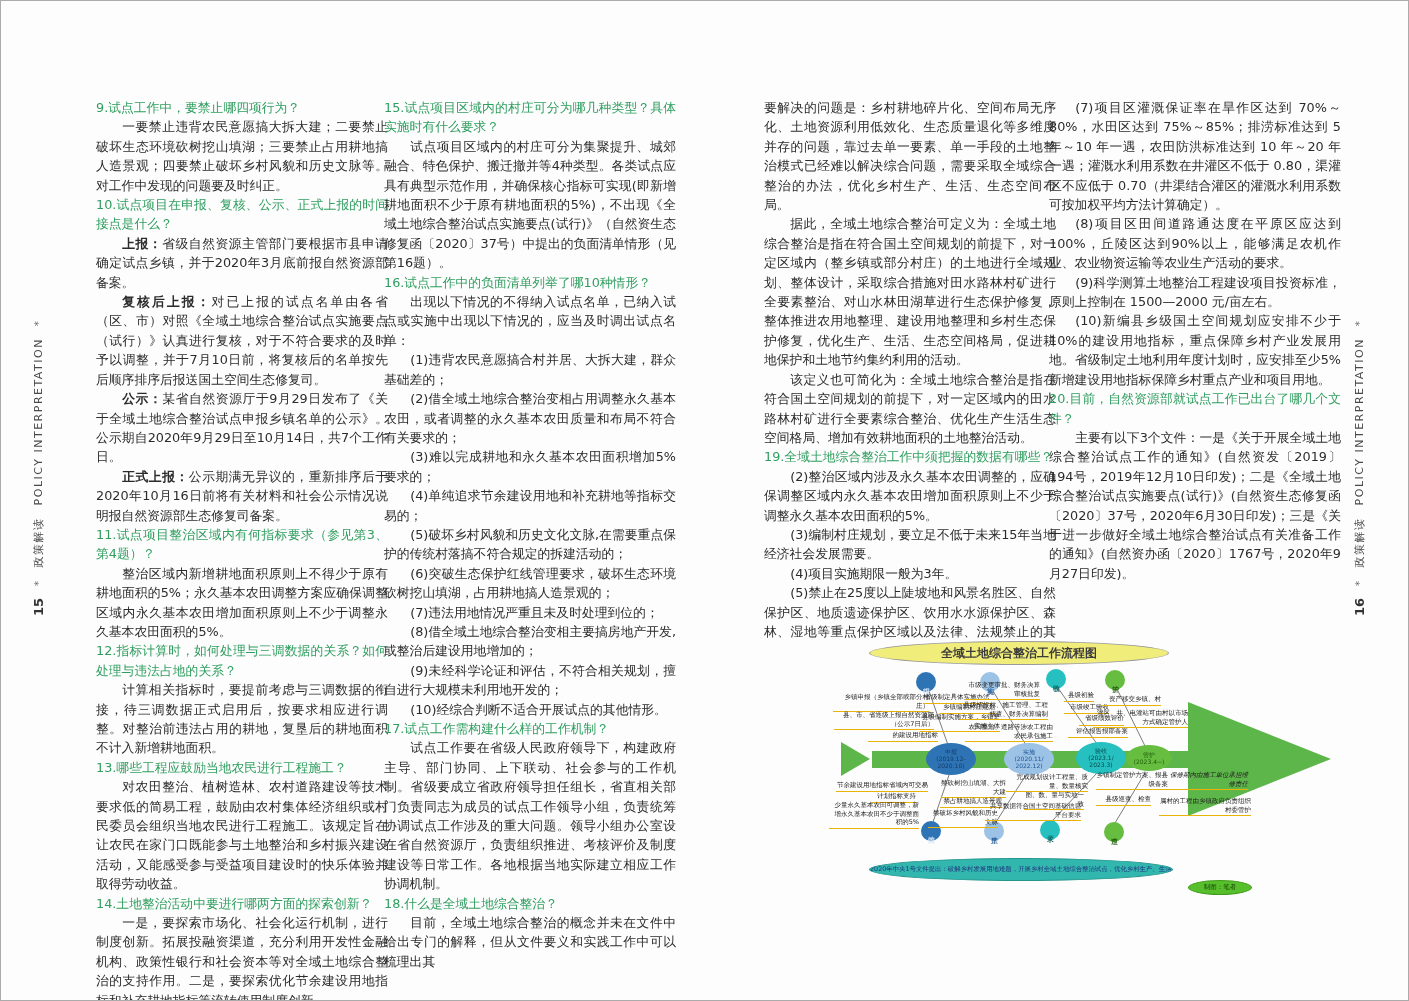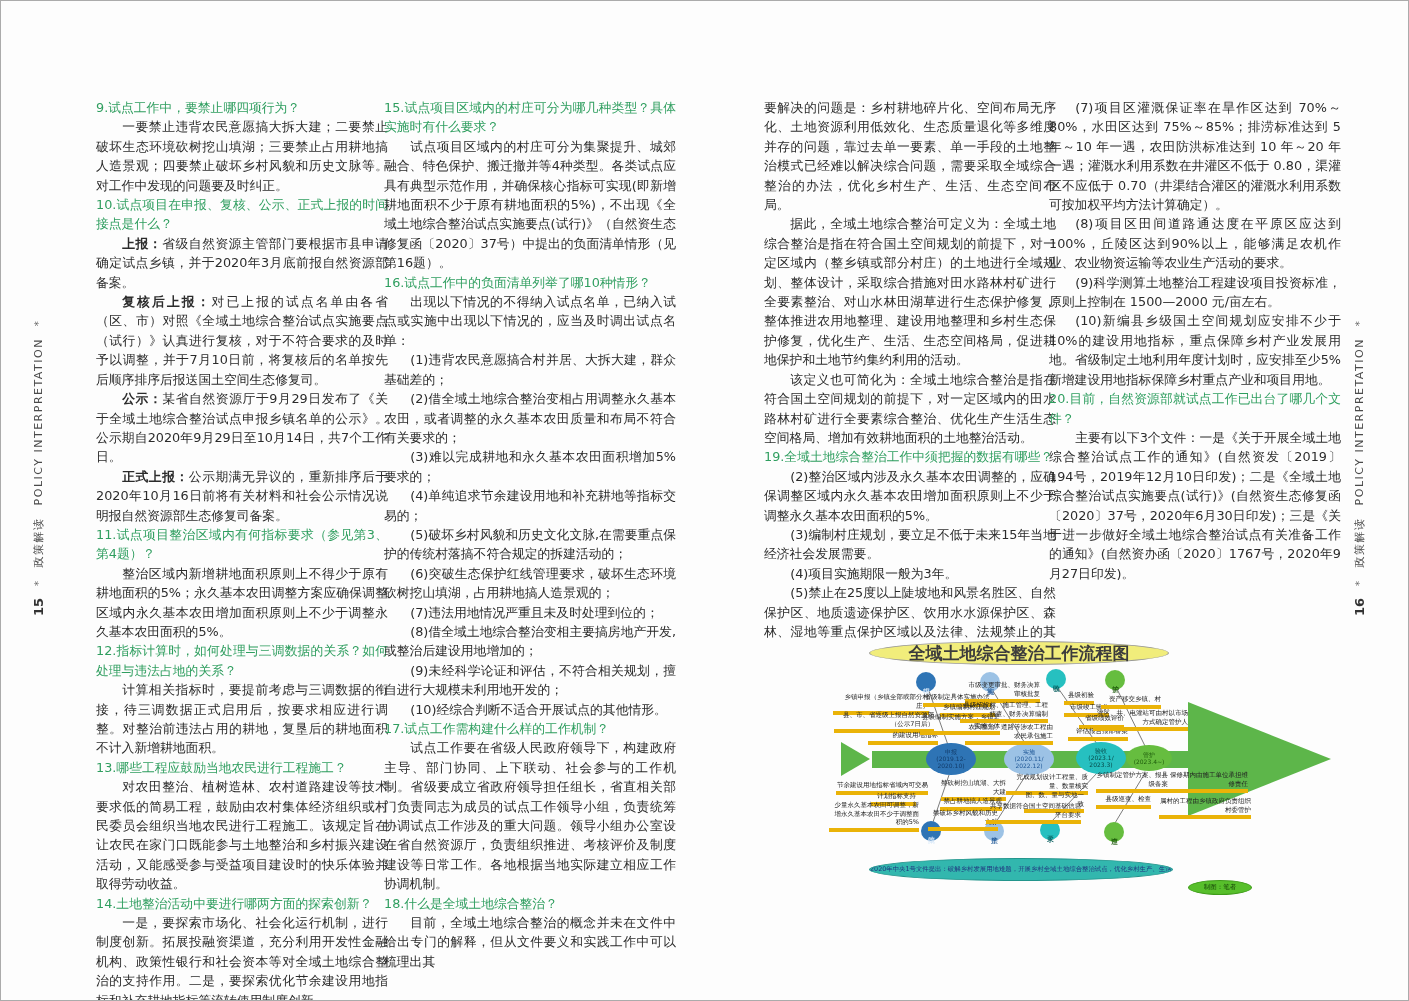--- a/index.html
+++ b/index.html
@@ -27,21 +27,21 @@
   .side .num { font-weight:bold; font-size:13px; color:#333; letter-spacing:0; }
   .side .star { font-size:10px; color:#666; }
   .side.l { left:-123px; top:447px; }
   .side.r { left:1198px; top:447px; }
 
   
   .fc { position:absolute; left:835px; top:638px; width:500px; height:262px; }
   .fc * { box-sizing:border-box; }
   .title-el { position:absolute; left:33px; top:2px; width:300px; height:24px;
               background:#f1ed7b; border:1px solid #9a9a9a; border-radius:50%;
-              text-align:center; line-height:22px; font-size:17px; font-weight:bold; color:#3c3c3c; }
+              text-align:center; line-height:22px; font-size:12px; font-weight:bold; color:#3c3c3c; }
   .bar   { position:absolute; left:36px; top:112px; width:318px; height:17px; background:#5db64a; }
   .tri-l { position:absolute; left:5px; top:103px; width:0; height:0;
            border-top:17px solid transparent; border-bottom:17px solid transparent;
            border-left:29px solid #5db64a; }
   .tri-r { position:absolute; left:352px; top:63px; width:0; height:0;
            border-top:57px solid transparent; border-bottom:57px solid transparent;
            border-left:143px solid #5db64a; }
   .conn  { position:absolute; left:0; top:0; }
   .c { position:absolute; width:20px; height:20px; border-radius:50%;
        display:flex; align-items:center; justify-content:center;
@@ -51,21 +51,21 @@
   .c2 { background:#9cc2e5; color:#1f5796; }
   .c3 { background:#26c0c0; color:#half; color:#075e5e; }
   .c4 { background:#66bd3f; color:#1c5a0a; }
   .se { position:absolute; border-radius:50%; text-align:center;
         font-size:6px; line-height:7px; padding-top:5px; overflow:hidden; }
   .se1 { background:#2e74b5; color:#123c6b; }
   .se2 { background:#9cc2e5; color:#1f5796; }
   .se3 { background:#26c0c0; color:#064a4a; }
   .se4 { background:#66bd3f; color:#1e5c0c; }
   .bl { position:absolute; font-size:6.5px; line-height:8.5px; color:#222;
-        text-align:right; border-bottom:4px solid #eab308; padding-bottom:1px; }
+        text-align:right; border-bottom:1px solid #eab308; padding-bottom:1px; }
   .note-el { position:absolute; left:33px; top:219px; width:304px; height:23px;
              background:#32b7ae; border:1px solid #23958c; border-radius:50%;
              text-align:center; line-height:21px; font-size:6.4px; color:#20337f;
              overflow:hidden; white-space:nowrap; }
   .credit-el { position:absolute; left:352px; top:241px; width:64px; height:15px;
                background:#57bf2b; border:1px solid #3f9b1a; border-radius:50%;
                text-align:center; line-height:13px; font-size:6.5px; color:#143f06;
                overflow:hidden; white-space:nowrap; }
 </style>
 </head>
@@ -236,20 +236,20 @@
     <div class="bl" style="right:330px;top:140px;width:65px;">禁砍树挖山填湖、大拆大建</div>
     <div class="bl" style="right:334px;top:158px;width:62px;">禁占耕地搞人造景观</div>
     <div class="bl" style="right:338px;top:170px;width:70px;">禁破坏乡村风貌和历史文脉</div>
 
     <div class="bl" style="right:248px;top:134px;width:82px;">完成规划设计工程量、质量、数量核实</div>
     <div class="bl" style="right:252px;top:152px;width:60px;">图、数、量与实地一致</div>
     <div class="bl" style="right:255px;top:163px;width:95px;margin-left:24px;">共享数据符合国土空间基础信息平台要求</div>
 
     <div class="bl" style="right:168px;top:132px;width:72px;">乡镇制定管护方案、报县级备案</div>
     <div class="bl" style="right:185px;top:156px;width:55px;">县级巡查、检查</div>
-    <div class="bl" style="right:88px;top:132px;width:80px;">保修期内由施工单位承担维修责任</div>
+    <div class="bl" style="right:88px;top:132px;width:80px;font-style:italic;">保修期内由施工单位承担维修责任</div>
     <div class="bl" style="right:85px;top:158px;width:92px;">属村的工程由乡镇政府负责组织村委管护</div>
 
     <div class="note-el">2020年中央1号文件提出：破解乡村发展用地难题，开展乡村全域土地综合整治试点，优化乡村生产、生活、生态空间布局。</div>
     <div class="credit-el">制图：笔者</div>
   </div>
 
 </div>
 
 </body></html>

